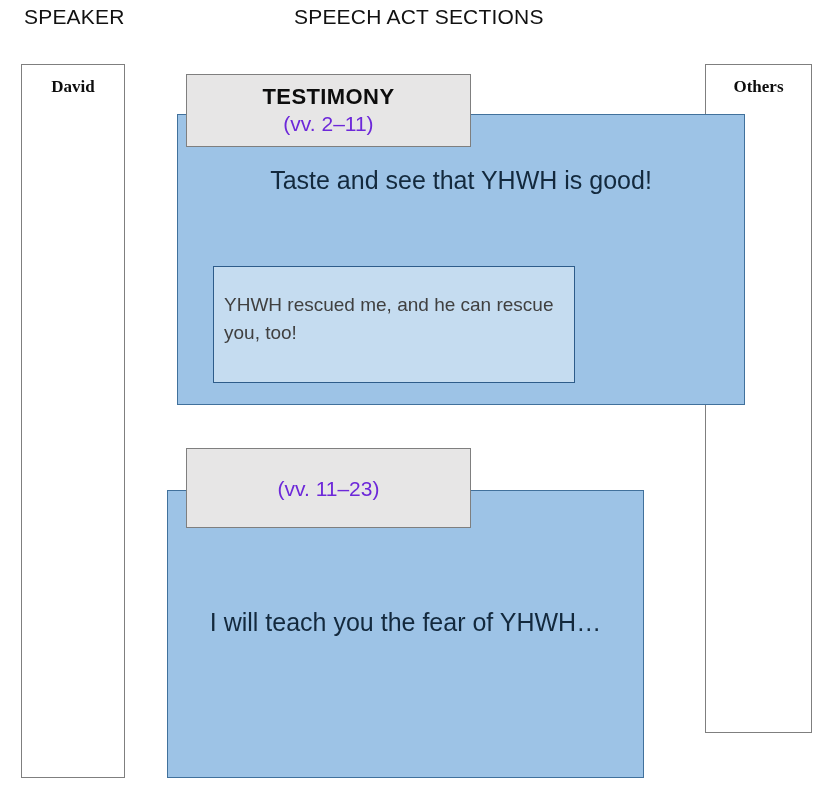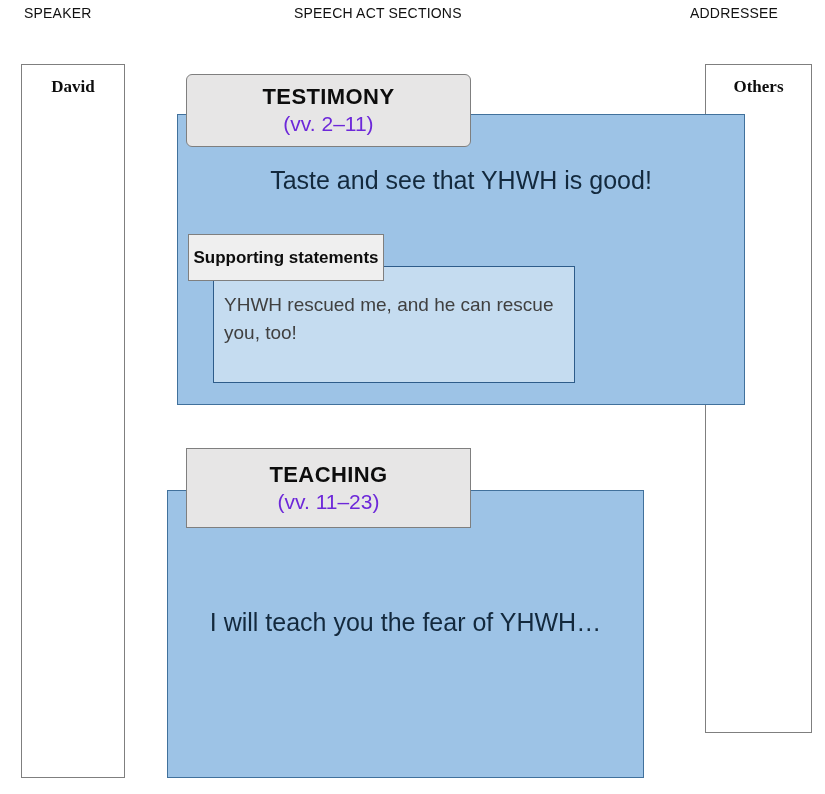--- a/index.html
+++ b/index.html
@@ -15,21 +15,21 @@
     position: relative;
     width: 825px;
     height: 794px;
     background: #ffffff;
     overflow: hidden;
   }
 
   
   .col-header {
     position: absolute;
-    font-size: 14px;
+    font-size: 21px;
     font-weight: 400;
     letter-spacing: 0.2px;
     color: #111111;
     white-space: nowrap;
     line-height: 1;
   }
   #hdr-speaker   { left: 24px;  top: 6px; }
   #hdr-sections  { left: 294px; top: 6px; }
   #hdr-addressee { left: 690px; top: 6px; }
 
@@ -97,21 +97,21 @@
     color: #0d0d0d;
     line-height: 1.18;
   }
   .section-tab .tab-verses {
     font-size: 21px;
     font-weight: 400;
     color: #6d28d9;
     line-height: 1.18;
     margin-top: 2px;
   }
-  #tab-testimony { left: 186px; top: 74px;  width: 285px; height: 73px; border-radius: 6px; }
+  #tab-testimony { left: 186px; top: 74px;  width: 285px; height: 73px; }
   #tab-teaching  { left: 186px; top: 448px; width: 285px; height: 80px; }
 
   
   #subsection-supporting-body {
     position: absolute;
     left: 213px;
     top: 266px;
     width: 362px;
     height: 117px;
     background: #c5dcf0;
@@ -150,49 +150,44 @@
     text-align: center;
   }
 </style>
 </head>
 <body>
 
 <div id="canvas">
 
   <div class="col-header" id="hdr-speaker">SPEAKER</div>
   <div class="col-header" id="hdr-sections">SPEECH ACT SECTIONS</div>
-  <div class="col-header" id="hdr-addressee">ADDRESSEE</div>
 
   <div class="participant-col" id="col-speaker">
     <div class="participant-label">David</div>
   </div>
 
   <div class="participant-col" id="col-addressee">
     <div class="participant-label">Others</div>
   </div>
 
   <div class="section-body" id="section-testimony-body">
     <div class="section-utterance" id="utterance-testimony">Taste and see that YHWH is good!</div>
   </div>
 
   <div id="subsection-supporting-body">
     <div id="subsection-supporting-text">YHWH rescued me, and he can rescue you, too!</div>
   </div>
 
-  <div id="tab-supporting">
-    <span class="tab-title">Supporting statements</span>
-  </div>
 
   <div class="section-tab" id="tab-testimony">
     <span class="tab-title">TESTIMONY</span>
     <span class="tab-verses">(vv. 2–11)</span>
   </div>
 
   <div class="section-body" id="section-teaching-body">
     <div class="section-utterance" id="utterance-teaching">I will teach you the fear of YHWH…</div>
   </div>
 
   <div class="section-tab" id="tab-teaching">
-    <span class="tab-title">TEACHING</span>
     <span class="tab-verses">(vv. 11–23)</span>
   </div>
 
 </div>
 
 </body></html>

